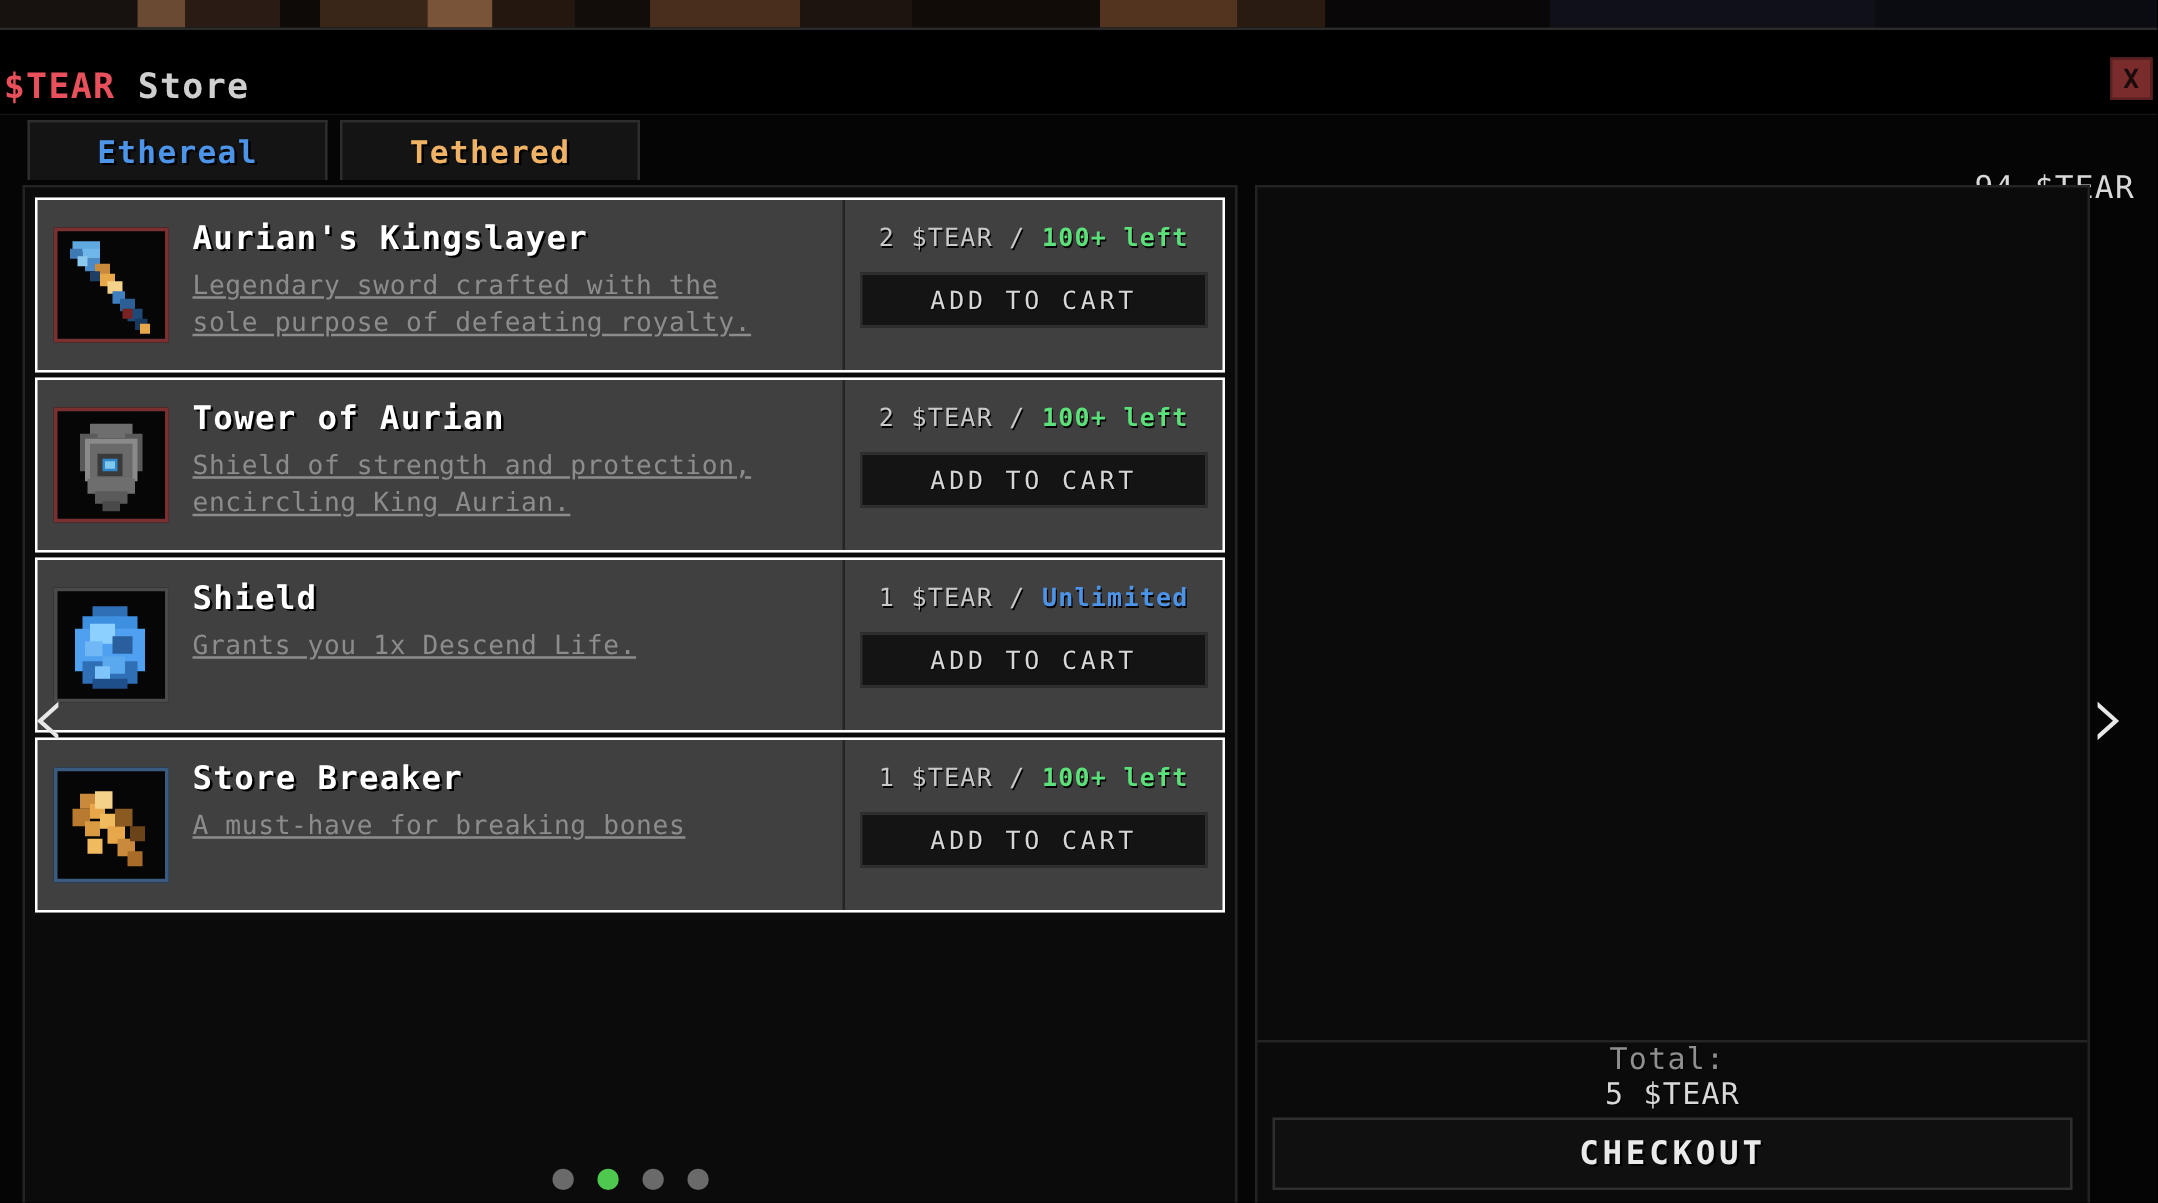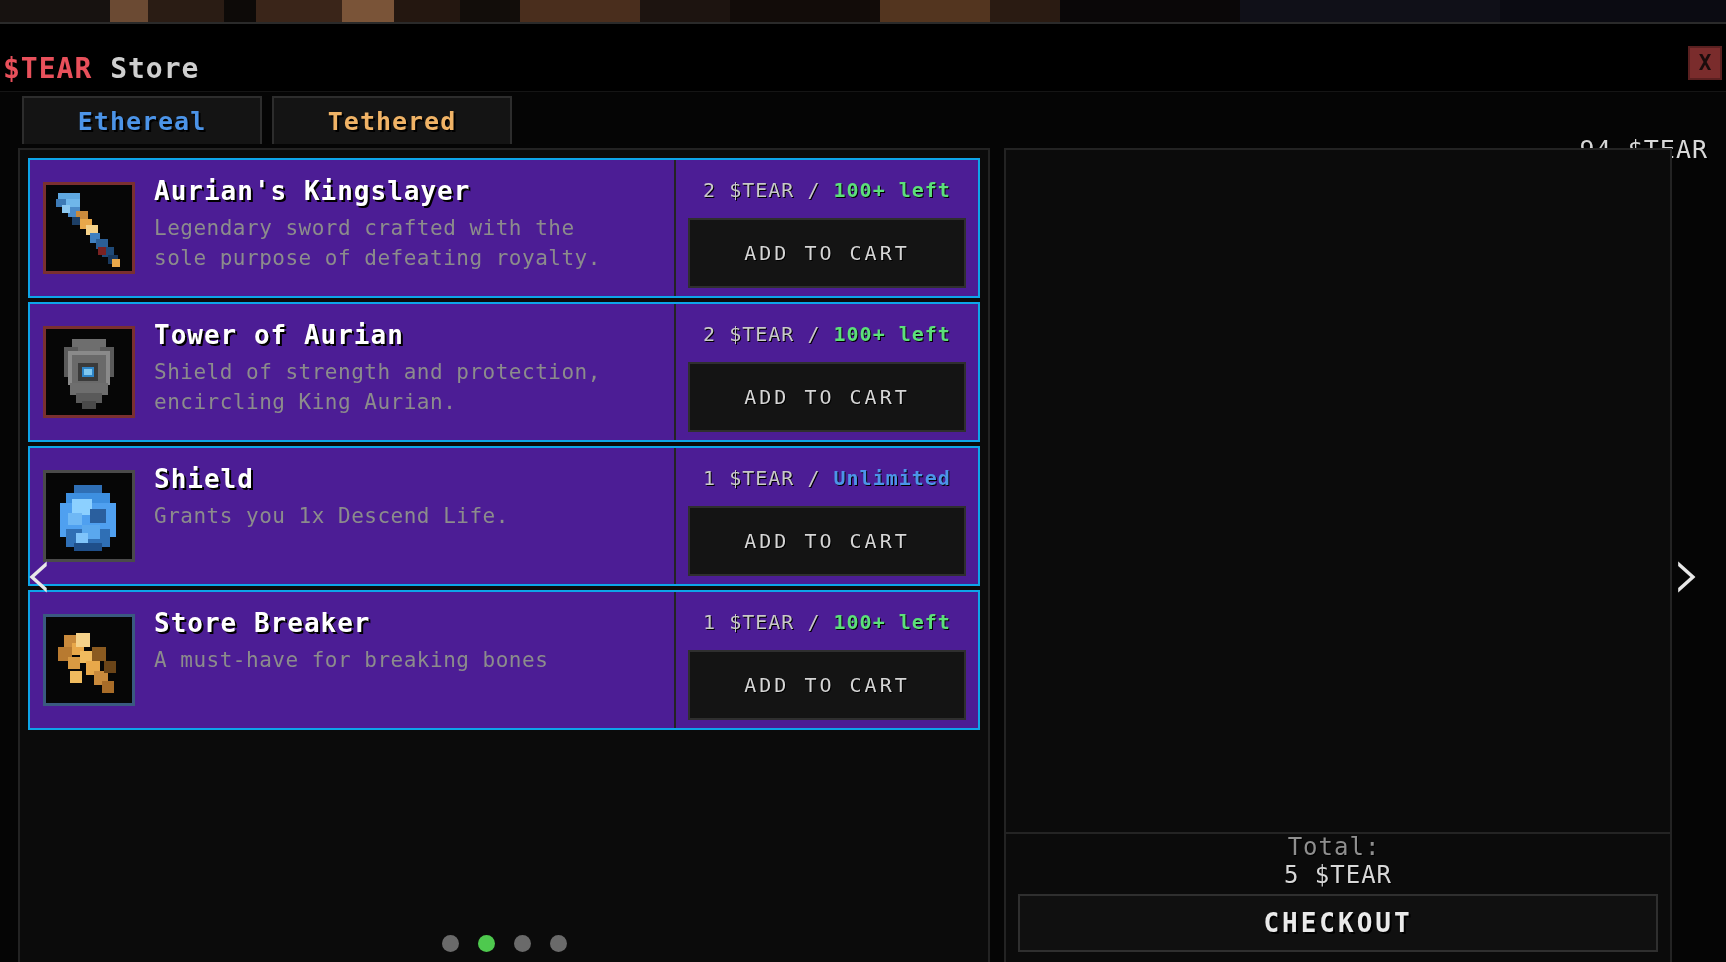--- a/index.html
+++ b/index.html
@@ -132,22 +132,22 @@
     position: relative;
     width: 972px;
     background: #0b0b0b;
     border: 2px solid #232323;
     padding: 8px;
   }
 
   .item-row {
     display: flex;
     align-items: stretch;
-    background: #4c1d95;
-    border: 2px solid #0ea5e9;
+    background: #404040;
+    border: 2px solid #ffffff;
     margin-bottom: 4px;
     height: 140px;
     position: relative;
   }
 
   .item-thumb-wrap {
     width: 118px;
     display: flex;
     align-items: center;
     justify-content: center;
@@ -180,20 +180,21 @@
     text-shadow: 2px 2px 0 #000;
     margin-bottom: 8px;
     white-space: nowrap;
   }
   .item-desc {
     font-size: 21px;
     color: #8c8c8c;
     line-height: 1.42;
     letter-spacing: 0.5px;
     max-width: 470px;
+    text-decoration: underline;
   }
 
   .item-actions {
     width: 302px;
     flex: none;
     padding: 18px 12px 0 12px;
     display: flex;
     flex-direction: column;
     align-items: center;
   }
@@ -203,21 +204,21 @@
     letter-spacing: 1px;
     white-space: nowrap;
     margin-bottom: 16px;
     text-shadow: 1px 1px 0 #000;
   }
   .stock-in { color: #5ce07a; font-weight: bold; }
   .stock-unlimited { color: #4c94e8; font-weight: bold; }
 
   .add-cart-btn {
     width: 278px;
-    height: 70px;
+    height: 44px;
     background: #141414;
     border: 2px solid #2f2f2f;
     color: #d6d6d6;
     font-size: 20px;
     letter-spacing: 3px;
     display: flex;
     align-items: center;
     justify-content: center;
     cursor: pointer;
     text-shadow: 1px 1px 0 #000;

